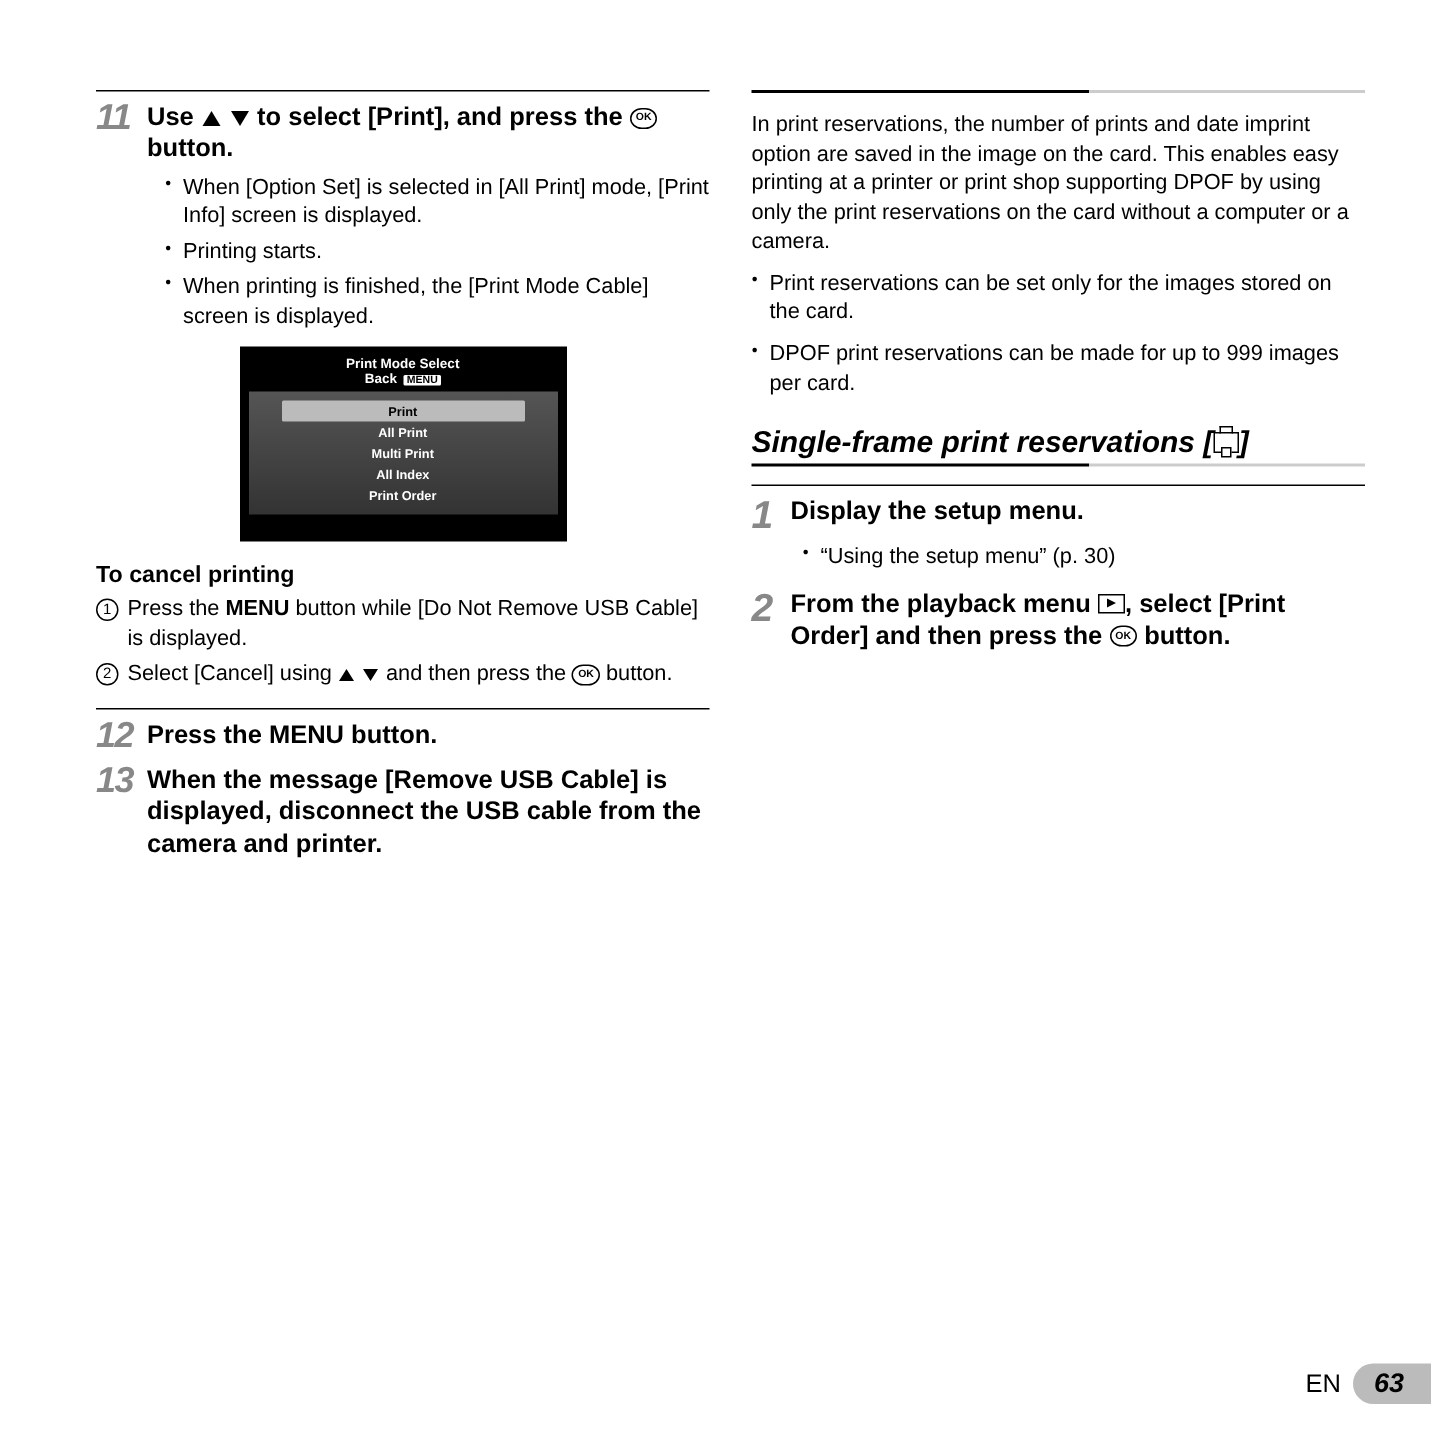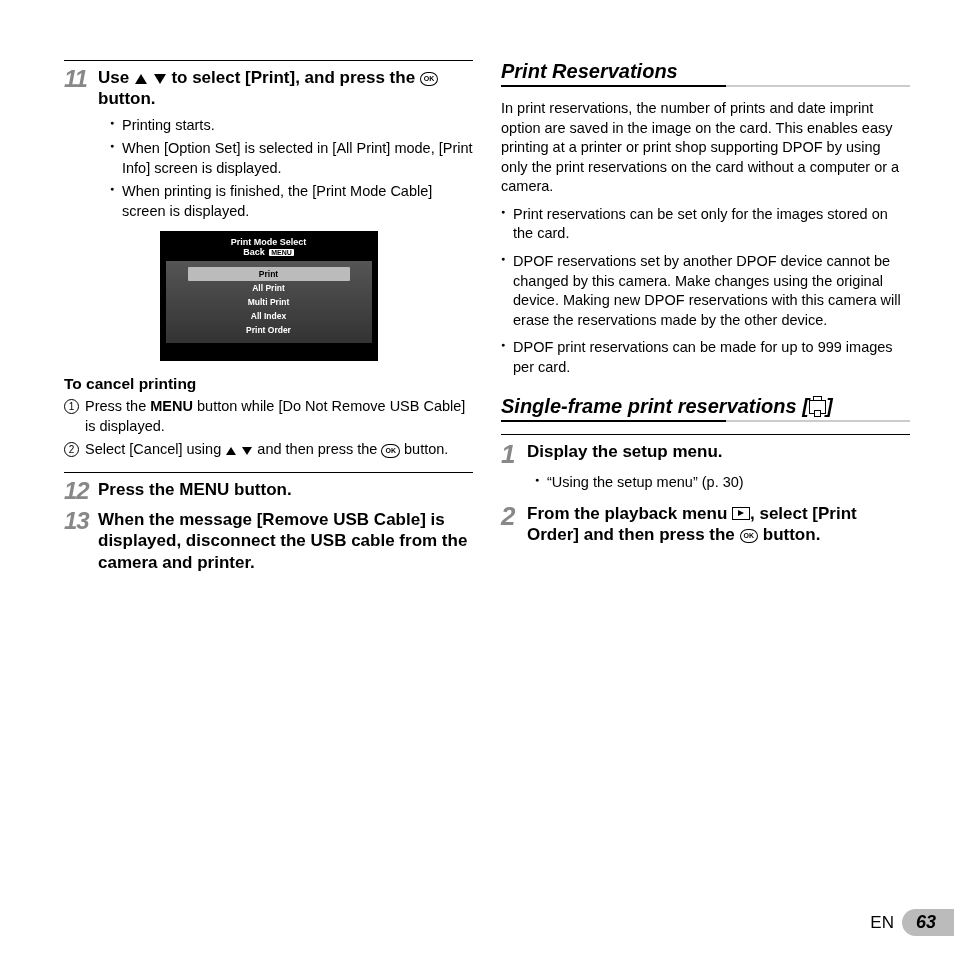--- a/index.html
+++ b/index.html
@@ -253,22 +253,22 @@
         <span>Use </span>
         <span class="tri-up icon-gap"></span>
         <span class="tri-down icon-gap"></span>
         <span> to select [Print], and press the </span>
         <span class="ok-btn">OK</span>
         <span> button.</span>
       </div>
     </div>
 
     <ul class="bullets">
+      <li>When [Option Set] is selected in [All Print] mode, [Print Info] screen is displayed.</li>
       <li>Printing starts.</li>
-      <li>When [Option Set] is selected in [All Print] mode, [Print Info] screen is displayed.</li>
       <li>When printing is finished, the [Print Mode Cable] screen is displayed.</li>
     </ul>
 
     <div class="screen">
       <div class="screen-header">
         <span>Print Mode Select</span>
         <span>
           <span>Back</span>
           <span class="menu-badge">MENU</span>
         </span>
@@ -310,28 +310,26 @@
       </div>
     </div>
 
     <div class="step" style="margin-top:6px">
       <div class="step-num">13</div>
       <div class="step-head">When the message [Remove USB Cable] is displayed, disconnect the USB cable from the camera and printer.</div>
     </div>
   </div>
 
   <div class="col">
-    <div class="section-title">Print Reservations</div>
     <div class="section-rule"></div>
 
     <p class="body-text">In print reservations, the number of prints and date imprint option are saved in the image on the card. This enables easy printing at a printer or print shop supporting DPOF by using only the print reservations on the card without a computer or a camera.</p>
 
     <ul class="right-bullets">
       <li>Print reservations can be set only for the images stored on the card.</li>
-      <li>DPOF reservations set by another DPOF device cannot be changed by this camera. Make changes using the original device. Making new DPOF reservations with this camera will erase the reservations made by the other device.</li>
       <li>DPOF print reservations can be made for up to 999 images per card.</li>
     </ul>
 
     <div class="section-title" style="margin-top:18px">
       <span>Single-frame print reservations [</span><span class="print-icon"></span><span>]</span>
     </div>
     <div class="section-rule"></div>
 
     <div class="top-rule" style="margin-top:10px"></div>
     <div class="step">

